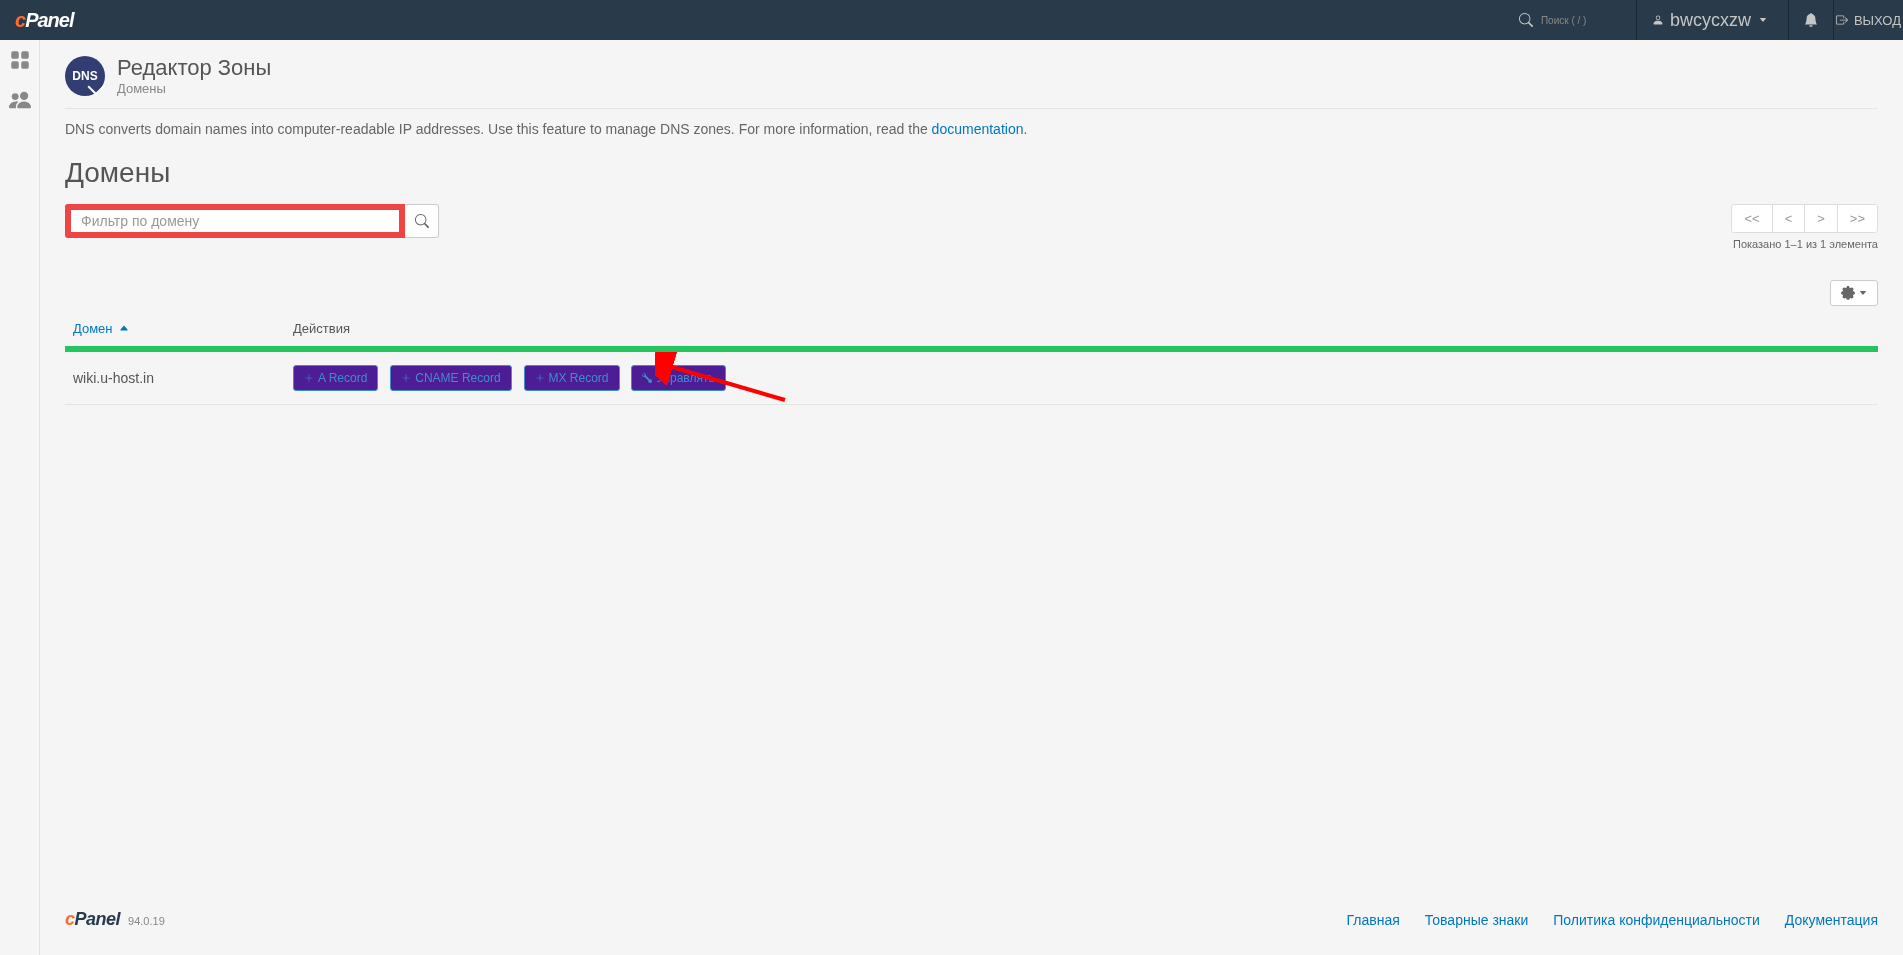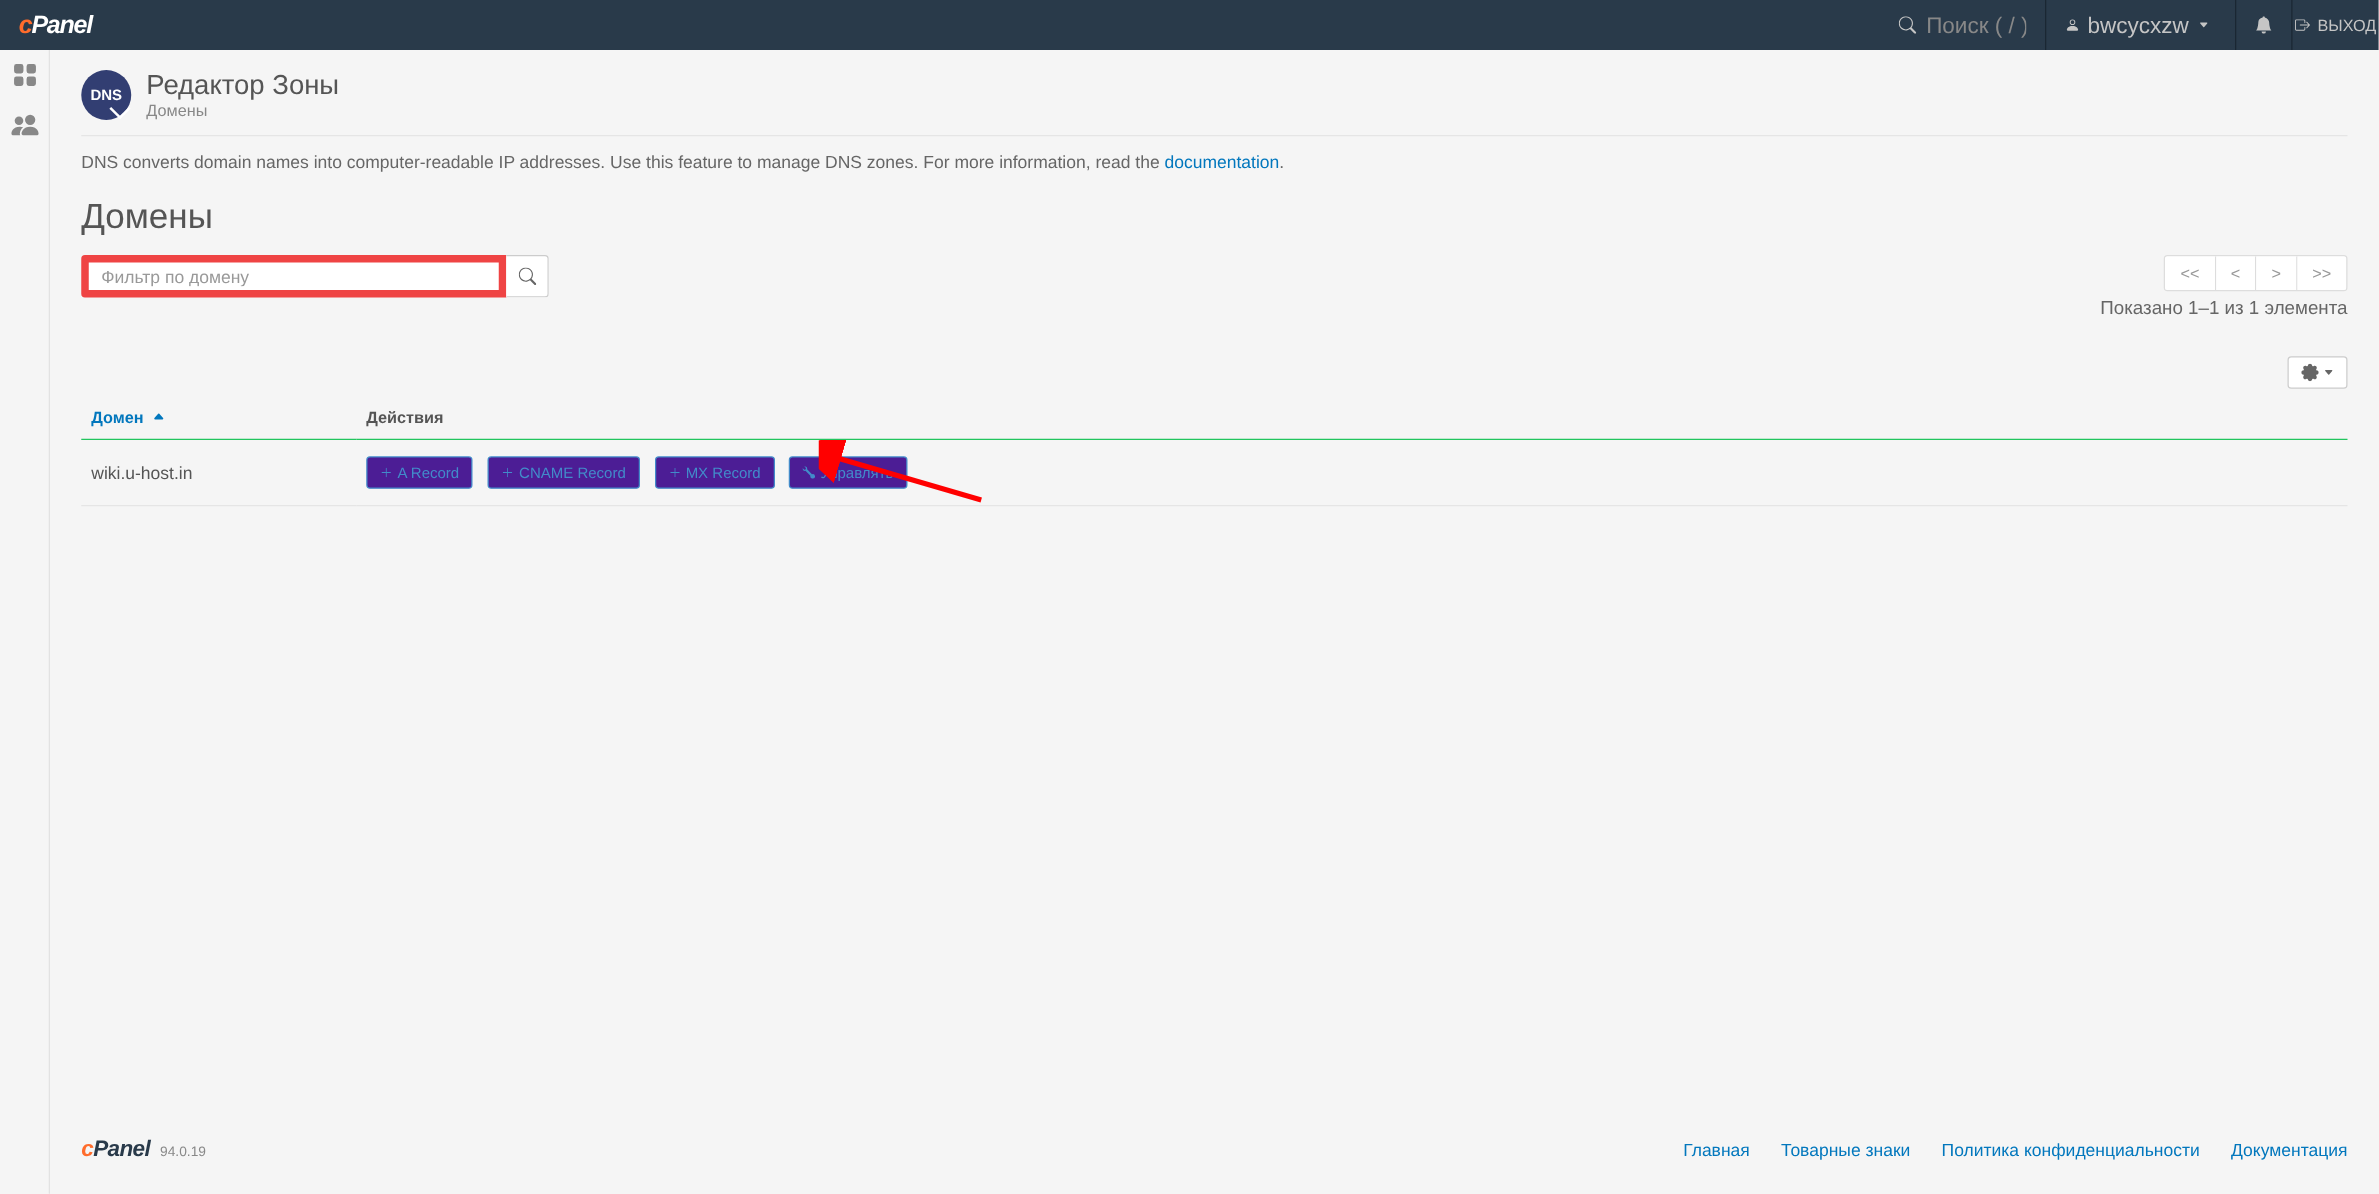--- a/index.html
+++ b/index.html
@@ -5,21 +5,21 @@
     * { margin: 0; padding: 0; box-sizing: border-box; }
     body { font-family: -apple-system, BlinkMacSystemFont, "Segoe UI", Helvetica, Arial, sans-serif; font-size: 14px; color: #555; background: #f5f5f5; overflow-x: hidden; }
     
     
     .header { background: #293a4a; height: 40px; display: flex; align-items: center; justify-content: space-between; padding: 0; }
     .header-left { display: flex; align-items: center; padding-left: 15px; }
     .cpanel-logo { color: #fff; font-weight: bold; font-style: italic; font-size: 20px; letter-spacing: -1px; }
     .cpanel-logo .c { color: #ff6c2c; }
     .header-right { display: flex; align-items: center; height: 100%; }
     .header-search { display: flex; align-items: center; padding: 0 15px; color: #c5c5c5; }
-    .header-search input { background: transparent; border: none; color: #84cc16; margin-left: 8px; width: 80px; font-size: 18px; outline: none; }
+    .header-search input { background: transparent; border: none; color: #84cc16; margin-left: 8px; width: 80px; font-size: 10px; outline: none; }
     .header-search input::placeholder { color: #888; }
     .header-user { display: flex; align-items: center; padding: 0 15px; color: #c5c5c5; font-size: 18px; border-left: 1px solid #1a2733; height: 100%; }
     .header-user svg { margin-right: 6px; }
     .header-user .caret-d { margin-left: 8px; }
     .header-bell { display: flex; align-items: center; padding: 0 15px; color: #c5c5c5; border-left: 1px solid #1a2733; height: 100%; }
     .header-logout { display: flex; align-items: center; padding: 0 2px; color: #c5c5c5; font-size: 13px; border-left: 1px solid #1a2733; height: 100%; }
     .header-logout svg { margin-right: 6px; }
     
     
     .sidebar { position: fixed; left: 0; top: 40px; width: 40px; height: calc(100vh - 40px); background: #f5f5f5; border-right: 1px solid #e2e2e2; }
@@ -42,28 +42,28 @@
     .controls-row { display: flex; justify-content: space-between; align-items: flex-start; margin-bottom: 30px; }
     .filter-group { display: flex; }
     .filter-input { width: 340px; height: 34px; border: 6px solid #ef4444; border-radius: 3px 0 0 3px; padding: 0 10px; font-size: 14px; outline: none; }
     .filter-input::placeholder { color: #999; }
     .filter-btn { width: 34px; height: 34px; border: 1px solid #ccc; border-left: none; border-radius: 0 3px 3px 0; background: #fff; cursor: pointer; display: flex; align-items: center; justify-content: center; color: #666; }
     
     .pagination-block { text-align: right; }
     .pagination { display: inline-flex; border: 1px solid #ddd; border-radius: 3px; overflow: hidden; }
     .page-btn { padding: 6px 12px; border-right: 1px solid #ddd; color: #999; font-size: 13px; cursor: pointer; background: #fff; }
     .page-btn:last-child { border-right: none; }
-    .pagination-info { font-size: 15px; color: #666; margin-top: 5px; }
+    .pagination-info { font-size: 11px; color: #666; margin-top: 5px; }
     
     .gear-row { display: flex; justify-content: flex-end; margin-bottom: 5px; }
     .gear-btn { border: 1px solid #ccc; background: #fff; border-radius: 3px; padding: 5px 10px; cursor: pointer; color: #666; display: flex; align-items: center; gap: 4px; font-size: 13px; }
     
     
     .table { width: 100%; border-collapse: collapse; }
-    .table th { text-align: left; padding: 10px 8px; font-weight: 700; color: #555; font-size: 13px; border-bottom: 1px solid #22c55e; }
+    .table th { text-align: left; padding: 10px 8px; font-weight: 400; color: #555; font-size: 13px; border-bottom: 6px solid #22c55e; }
     .table th.sortable { color: #0277bd; cursor: pointer; }
     .table th.sortable .sort-icon { margin-left: 3px; }
     .table td { padding: 13px 8px; border-bottom: 1px solid #e5e5e5; background: #f5f5f5; font-size: 14px; color: #555; }
     
     .action-btn { display: inline-flex; align-items: center; border: 1px solid #428bca; color: #428bca; background: #4c1d95; border-radius: 3px; padding: 5px 10px; font-size: 12px; cursor: pointer; margin-right: 8px; gap: 4px; }
     .action-btn svg { flex-shrink: 0; }
     
     
     .arrow-annotation { position: absolute; pointer-events: none; }
     

